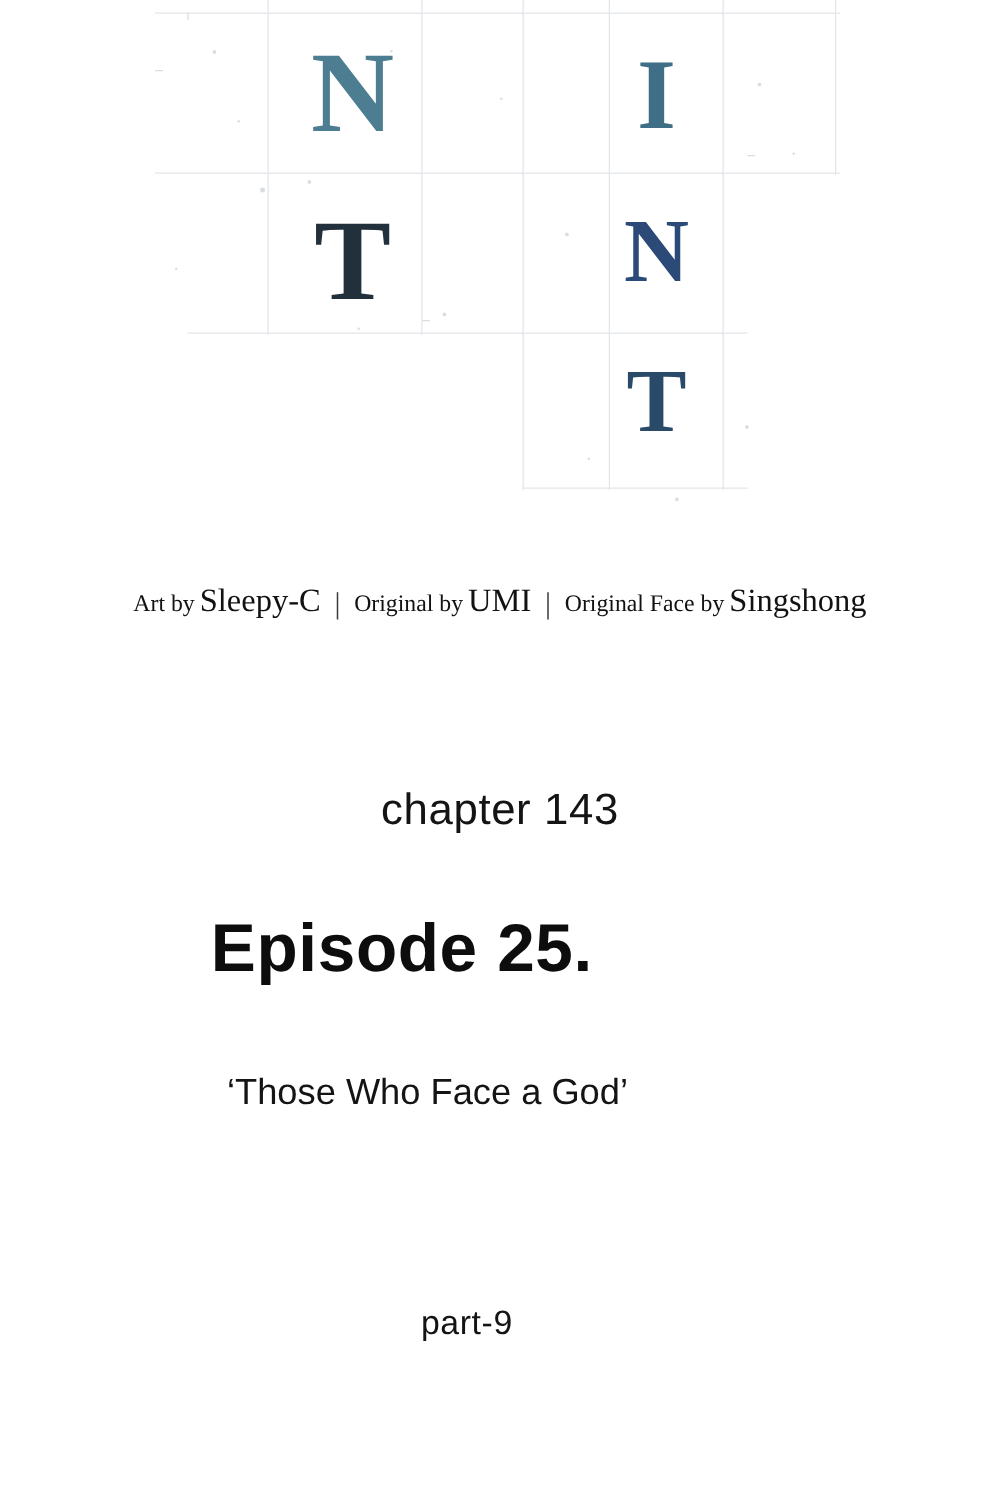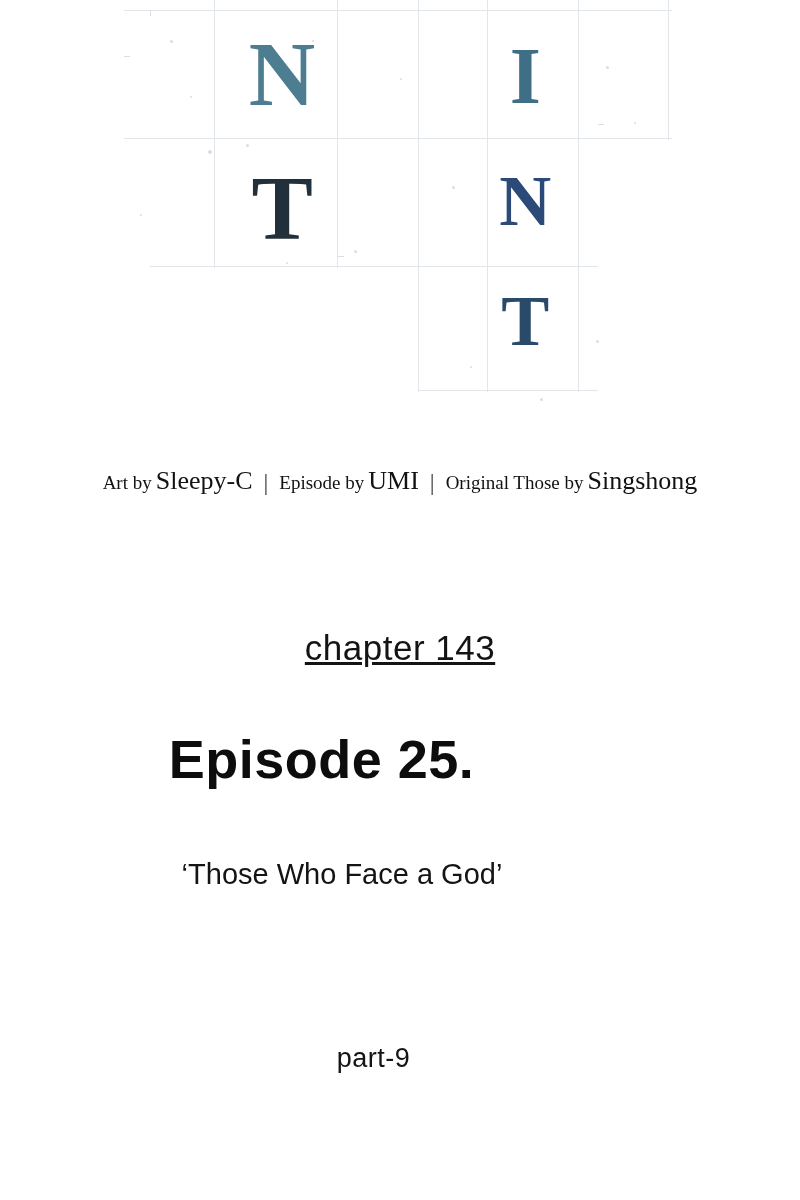--- a/index.html
+++ b/index.html
@@ -122,21 +122,20 @@
 
   
   .chapter-label {
     position: absolute;
     left: 0; top: 628px;
     width: 800px;
     text-align: center;
     font-size: 35px;
     color: #141414;
     letter-spacing: 0.5px;
-    text-decoration: underline;
   }
   .episode-title {
     position: absolute;
     left: 0; top: 728px;
     width: 643px;
     text-align: center;
     font-size: 54px;
     font-weight: 700;
     color: #0d0d0d;
     letter-spacing: 0.5px;
@@ -201,23 +200,23 @@
   <div class="speck" style="left:470px; top:366px; width:2px;  height:2px;"></div>
   <div class="speck" style="left:540px; top:398px; width:3px;  height:3px;"></div>
   <div class="speck" style="left:140px; top:214px; width:2px;  height:2px;"></div>
   <div class="speck" style="left:286px; top:262px; width:2px;  height:2px;"></div>
 </div>
 
 <div class="credits">
   <span class="small">Art by</span>
   <span class="big">Sleepy-C</span>
   <span class="sep">|</span>
-  <span class="small">Episode by</span>
+  <span class="small">Original by</span>
   <span class="big">UMI</span>
   <span class="sep">|</span>
-  <span class="small">Original Those by</span>
+  <span class="small">Original Face by</span>
   <span class="big">Singshong</span>
 </div>
 
 <div class="chapter-label">chapter 143</div>
 <div class="episode-title">Episode 25.</div>
 <div class="episode-subtitle">‘Those Who Face a God’</div>
 <div class="part-label">part-9</div>
 
 </body></html>

